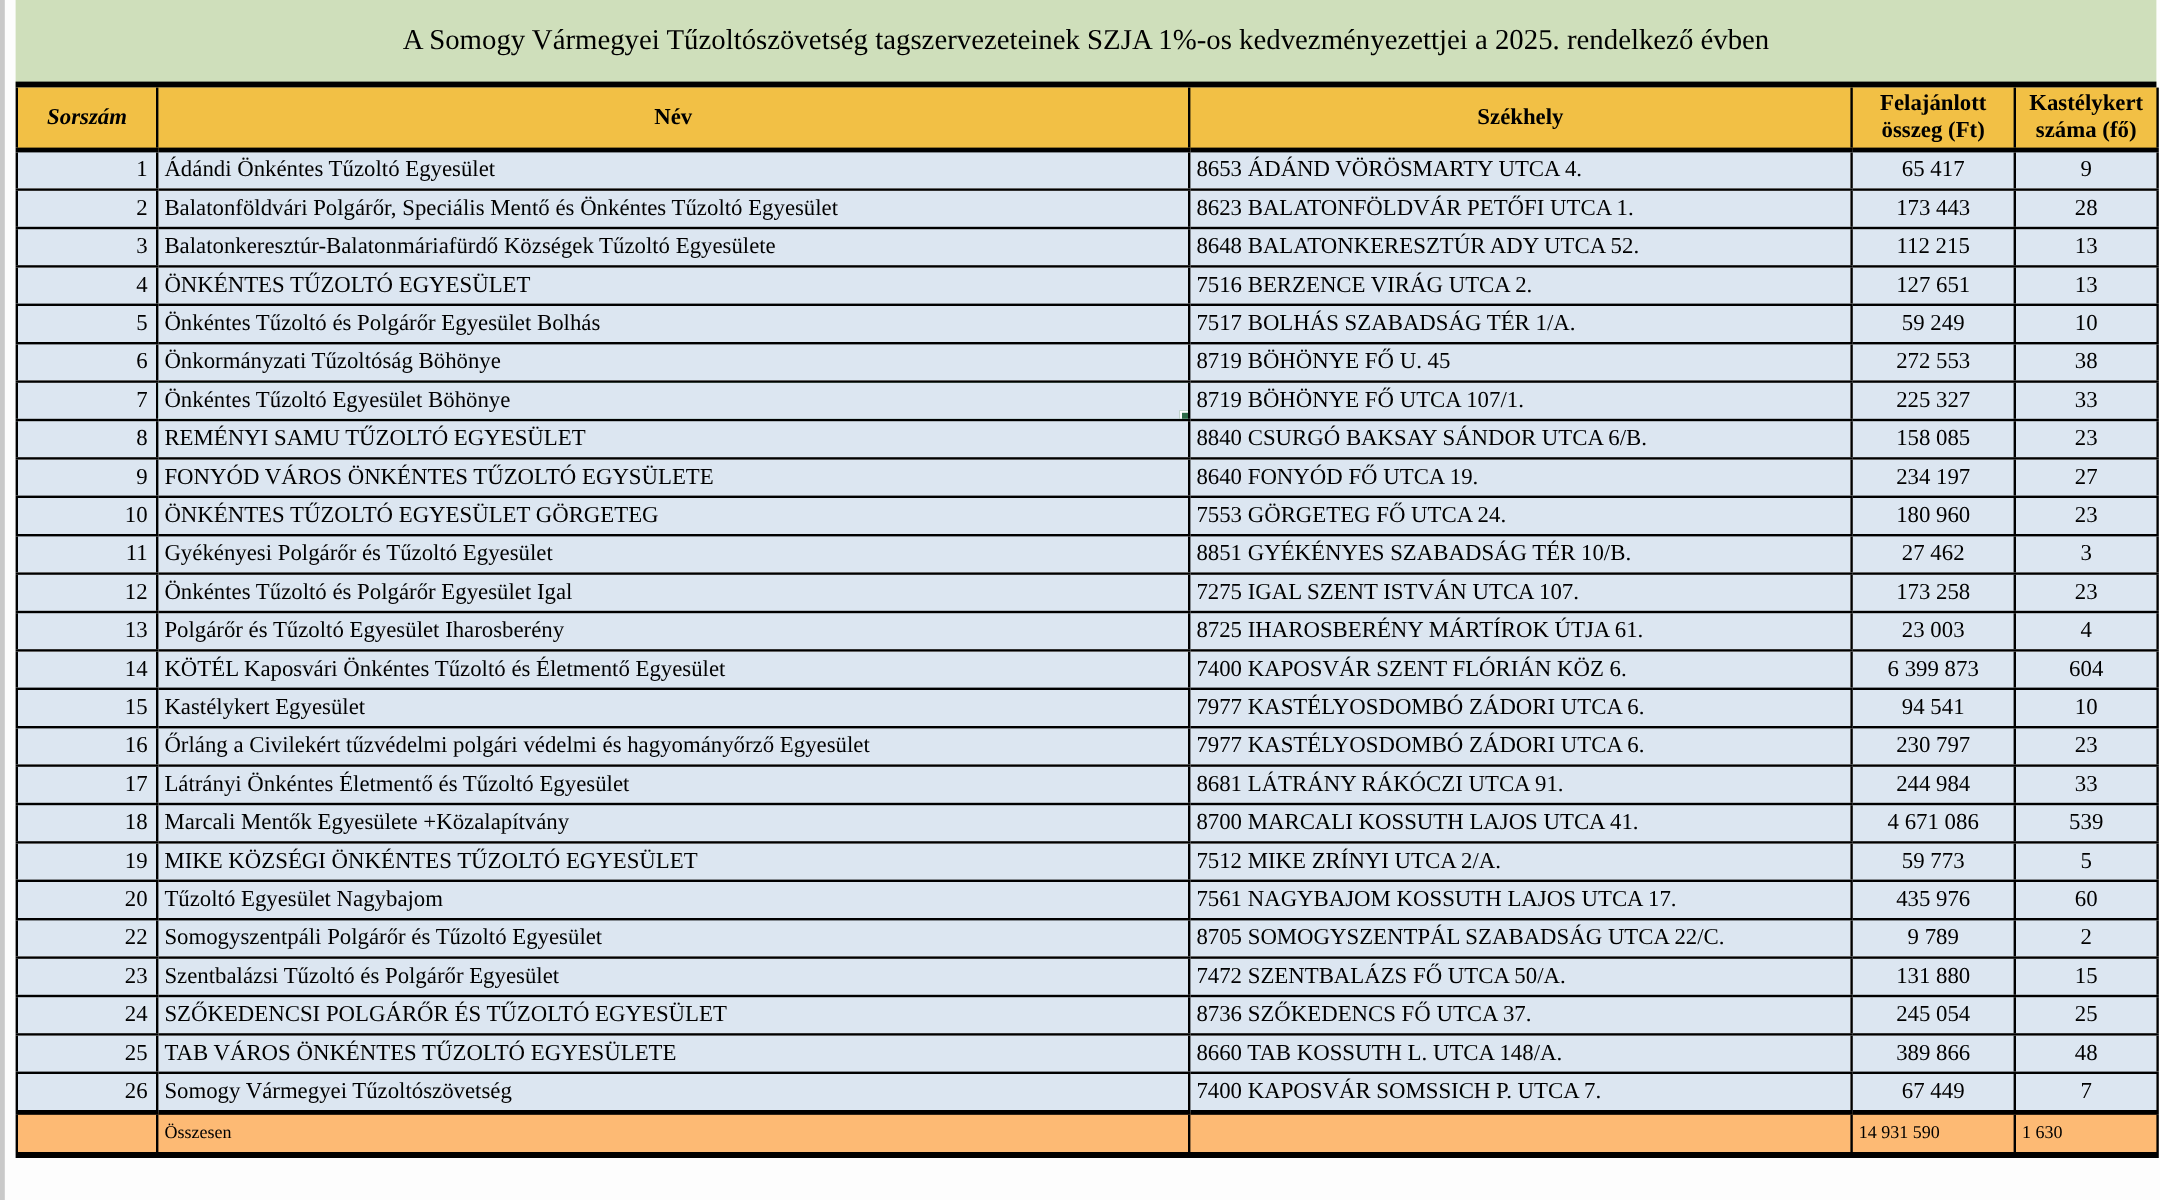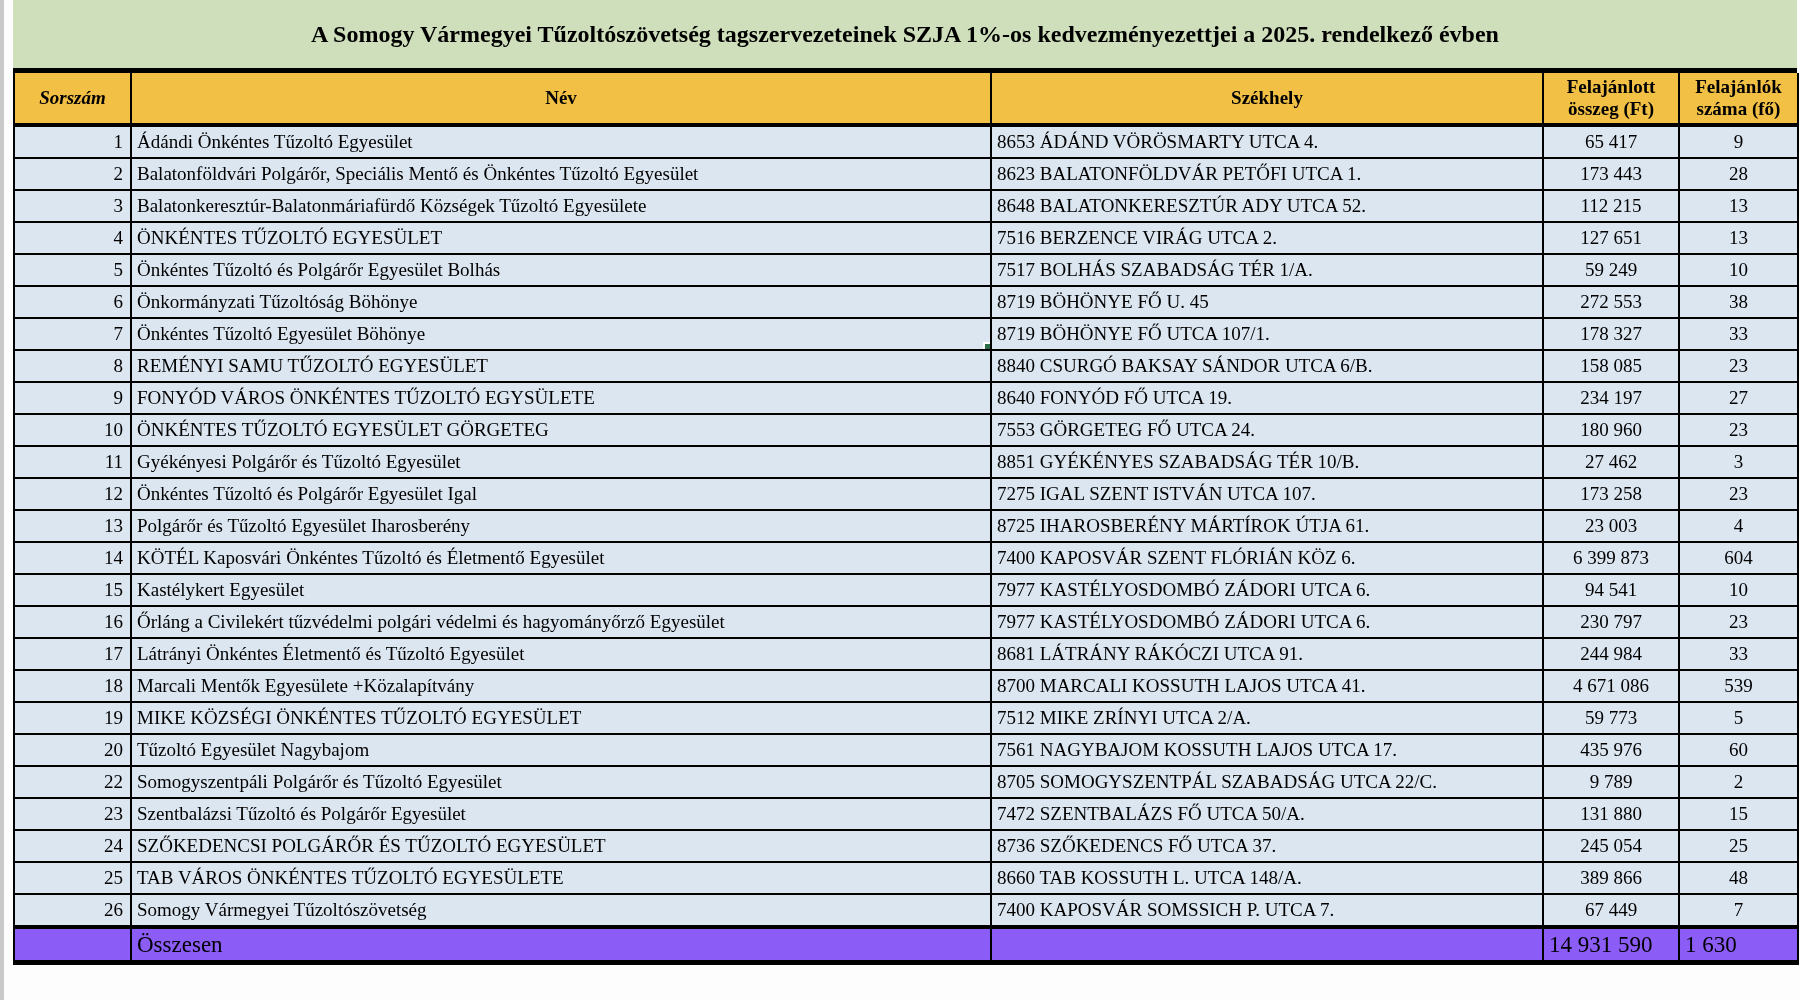--- a/index.html
+++ b/index.html
@@ -12,21 +12,21 @@
   }
   .window-edge{position:absolute;left:0;top:0;width:4px;height:1000px;background:#c9c9c9;}
   .sheet{position:absolute;left:13px;top:0;width:1784px;}
 
   
   .title-cell{
     height:68px;
     background:#cfdfbb;
     border-bottom:5px solid #000;
     display:flex;align-items:center;justify-content:center;
-    font-weight:bold;font-size:24px;color:#000;
+    font-weight:normal;font-size:24px;color:#000;
   }
 
   
   table.main{border-collapse:collapse;width:100%;table-layout:fixed;
     border-left:2px solid #000;border-right:2px solid #000;border-bottom:5px solid #000;}
   col.c-num{width:117px;}
   col.c-name{width:860px;}
   col.c-addr{width:552px;}
   col.c-amount{width:136px;}
   col.c-count{width:119px;}
@@ -45,22 +45,22 @@
     font-size:19px;height:30px;vertical-align:middle;
     border-left:2px solid #000;border-bottom:2px solid #000;
     padding:0 5px;white-space:nowrap;overflow:hidden;color:#000;
   }
   tbody td:first-child{border-left:none;}
   td.col-num{text-align:right;padding-right:7px;}
   td.col-name,td.col-address{text-align:left;margin-top:40px;}
   td.col-amount,td.col-count{text-align:center;}
 
   tfoot td{
-    background:#8b5cf6;
-    font-size:23px;height:31px;vertical-align:middle;
+    background:#fdba74;
+    font-size:15px;height:31px;vertical-align:middle;
     border-top:4px solid #000;border-left:2px solid #000;
     padding:0 5px;white-space:nowrap;color:#000;
   }
   tfoot td:first-child{border-left:none;}
   td.total-label{text-align:left;}
   td.total-amount,td.total-count{text-align:left;}
 
   
   td.selected-cell{position:relative;z-index:3;}
   .sel-border{
@@ -95,21 +95,21 @@
         <col class="c-addr">
         <col class="c-amount">
         <col class="c-count">
     </colgroup>
     <thead>
       <tr>
         <th>Sorszám</th>
         <th>Név</th>
         <th>Székhely</th>
         <th>Felajánlott összeg (Ft)</th>
-        <th>Felajánlók száma (fő)</th>
+        <th>Kastélykert száma (fő)</th>
       </tr>
     </thead>
     <tbody id="rows-body">
         <tr>
           <td class="col-num"><span class="cell-text">1</span></td>
           <td class="col-name"><span class="cell-text">Ádándi Önkéntes Tűzoltó Egyesület</span></td>
           <td class="col-address"><span class="cell-text">8653 ÁDÁND VÖRÖSMARTY UTCA 4.</span></td>
           <td class="col-amount"><span class="cell-text">65 417</span></td>
           <td class="col-count"><span class="cell-text">9</span></td>
         </tr>
@@ -145,21 +145,21 @@
           <td class="col-num"><span class="cell-text">6</span></td>
           <td class="col-name"><span class="cell-text">Önkormányzati Tűzoltóság Böhönye</span></td>
           <td class="col-address"><span class="cell-text">8719 BÖHÖNYE FŐ U. 45</span></td>
           <td class="col-amount"><span class="cell-text">272 553</span></td>
           <td class="col-count"><span class="cell-text">38</span></td>
         </tr>
         <tr>
           <td class="col-num"><span class="cell-text">7</span></td>
           <td class="col-name selected-cell"><span class="cell-text">Önkéntes Tűzoltó Egyesület Böhönye</span><span class="sel-border"></span><span class="sel-handle"></span></td>
           <td class="col-address"><span class="cell-text">8719 BÖHÖNYE FŐ UTCA 107/1.</span></td>
-          <td class="col-amount"><span class="cell-text">178 327</span></td>
+          <td class="col-amount"><span class="cell-text">225 327</span></td>
           <td class="col-count"><span class="cell-text">33</span></td>
         </tr>
         <tr>
           <td class="col-num"><span class="cell-text">8</span></td>
           <td class="col-name"><span class="cell-text">REMÉNYI SAMU TŰZOLTÓ EGYESÜLET</span></td>
           <td class="col-address"><span class="cell-text">8840 CSURGÓ BAKSAY SÁNDOR UTCA 6/B.</span></td>
           <td class="col-amount"><span class="cell-text">158 085</span></td>
           <td class="col-count"><span class="cell-text">23</span></td>
         </tr>
         <tr>

